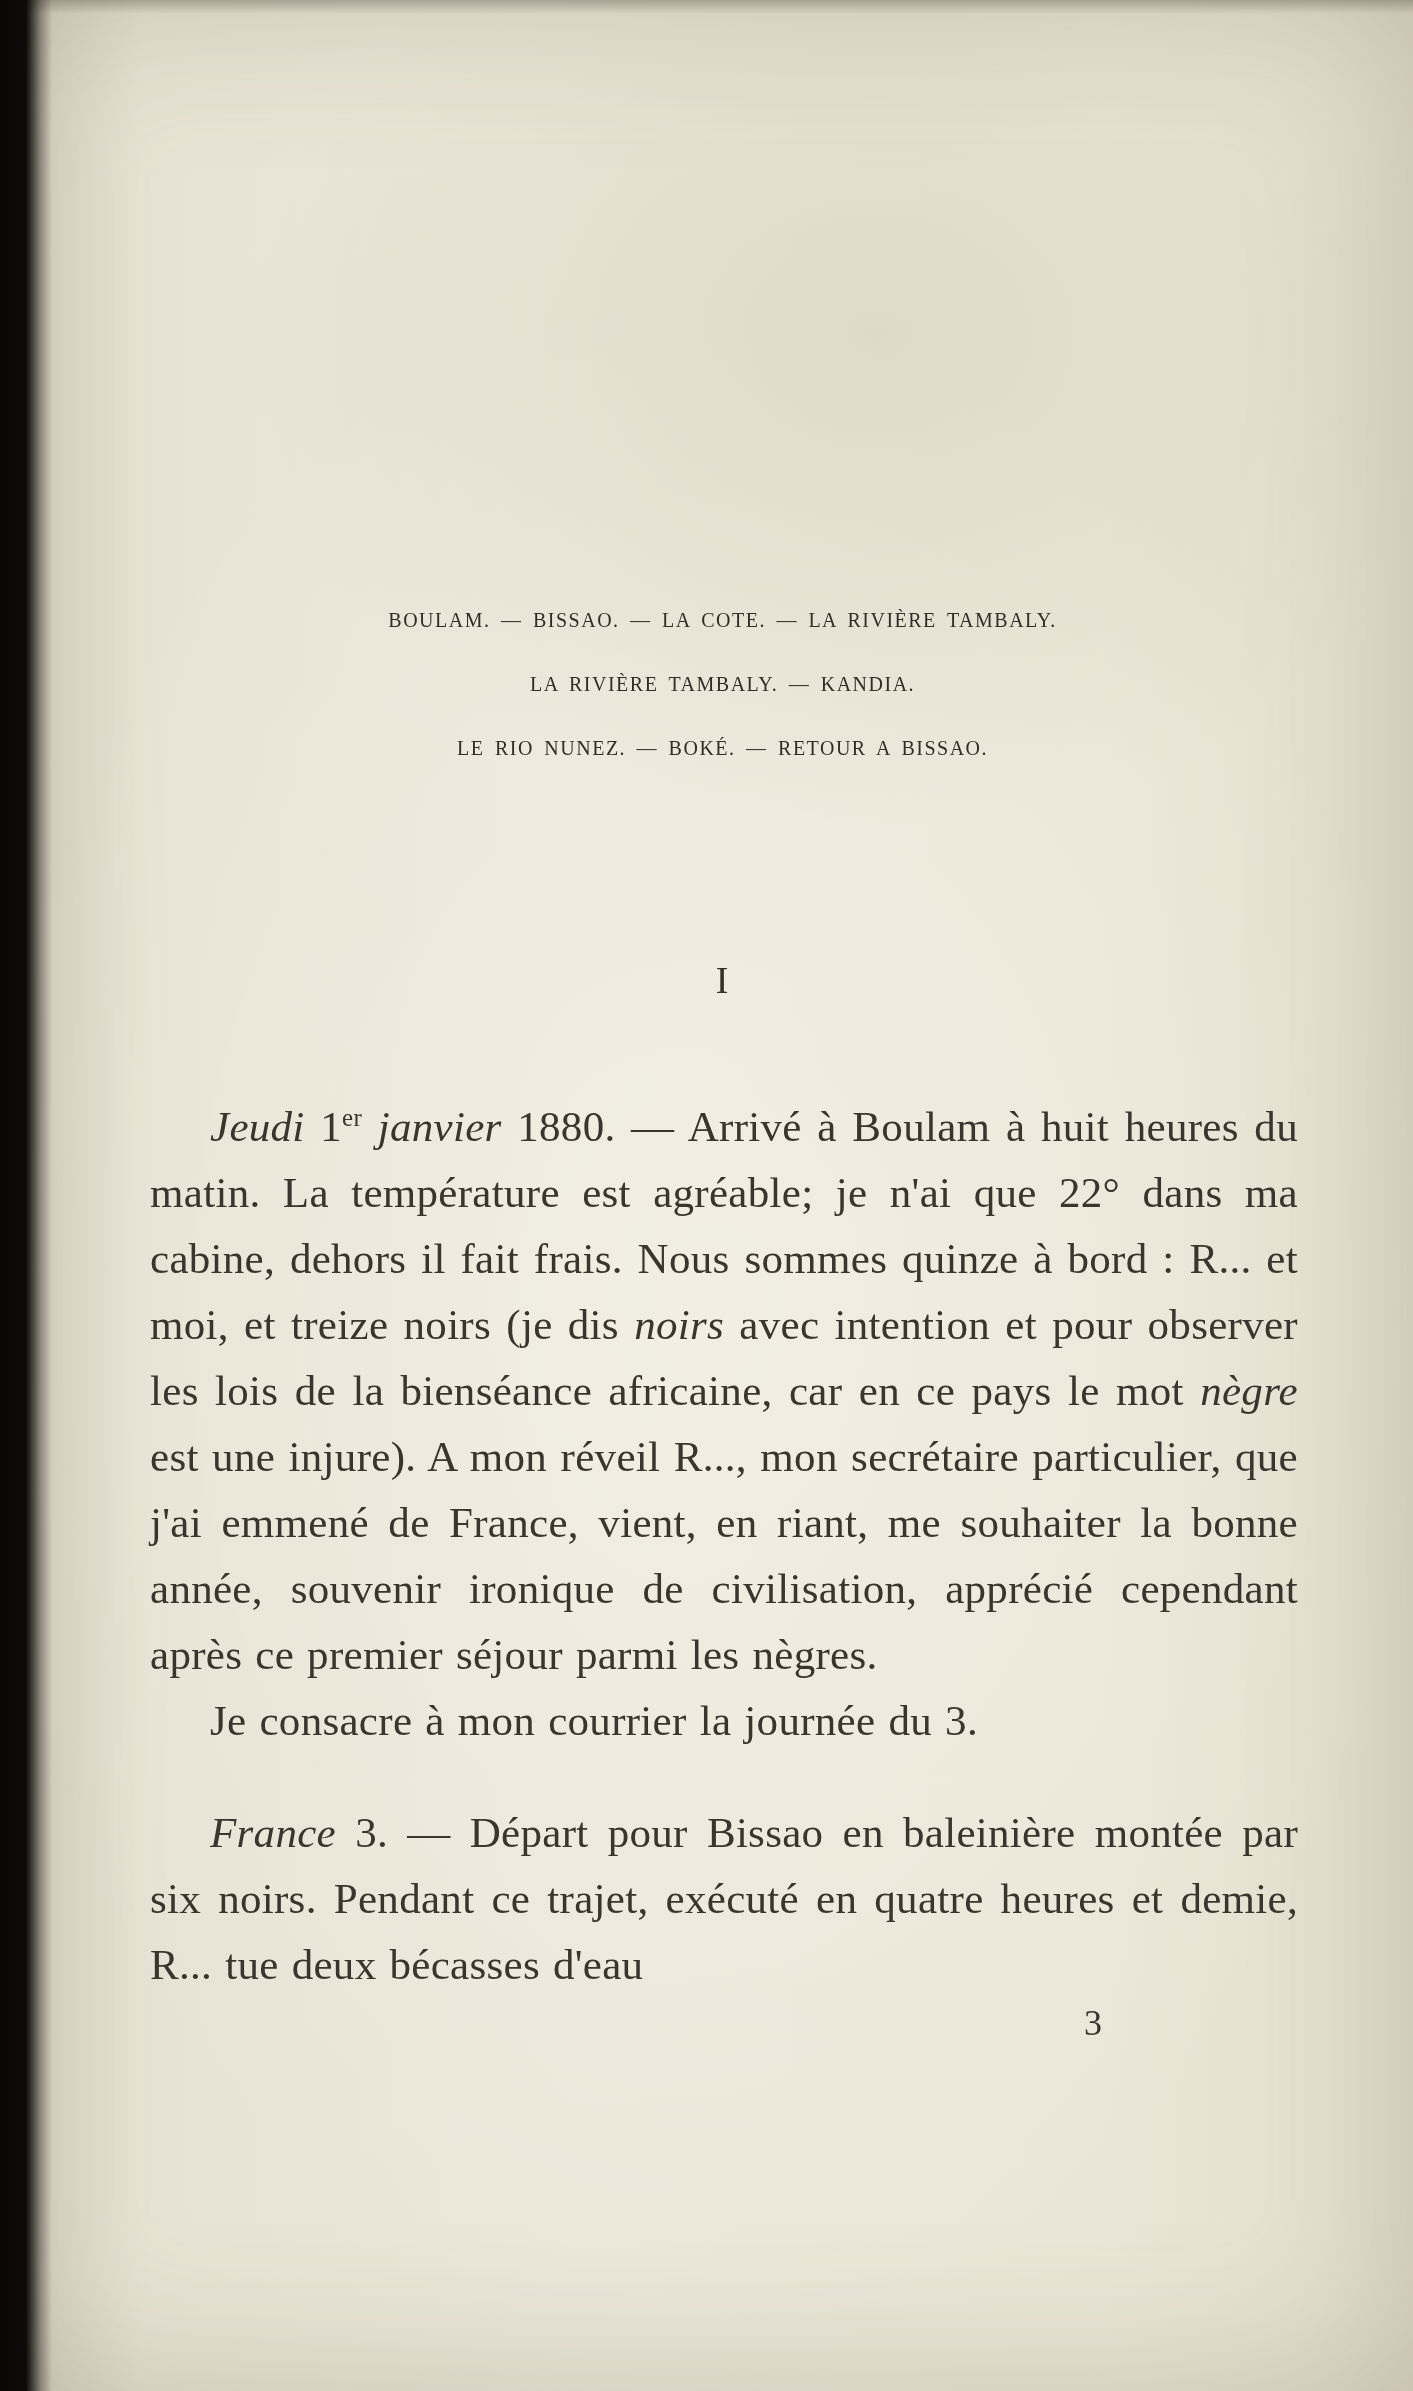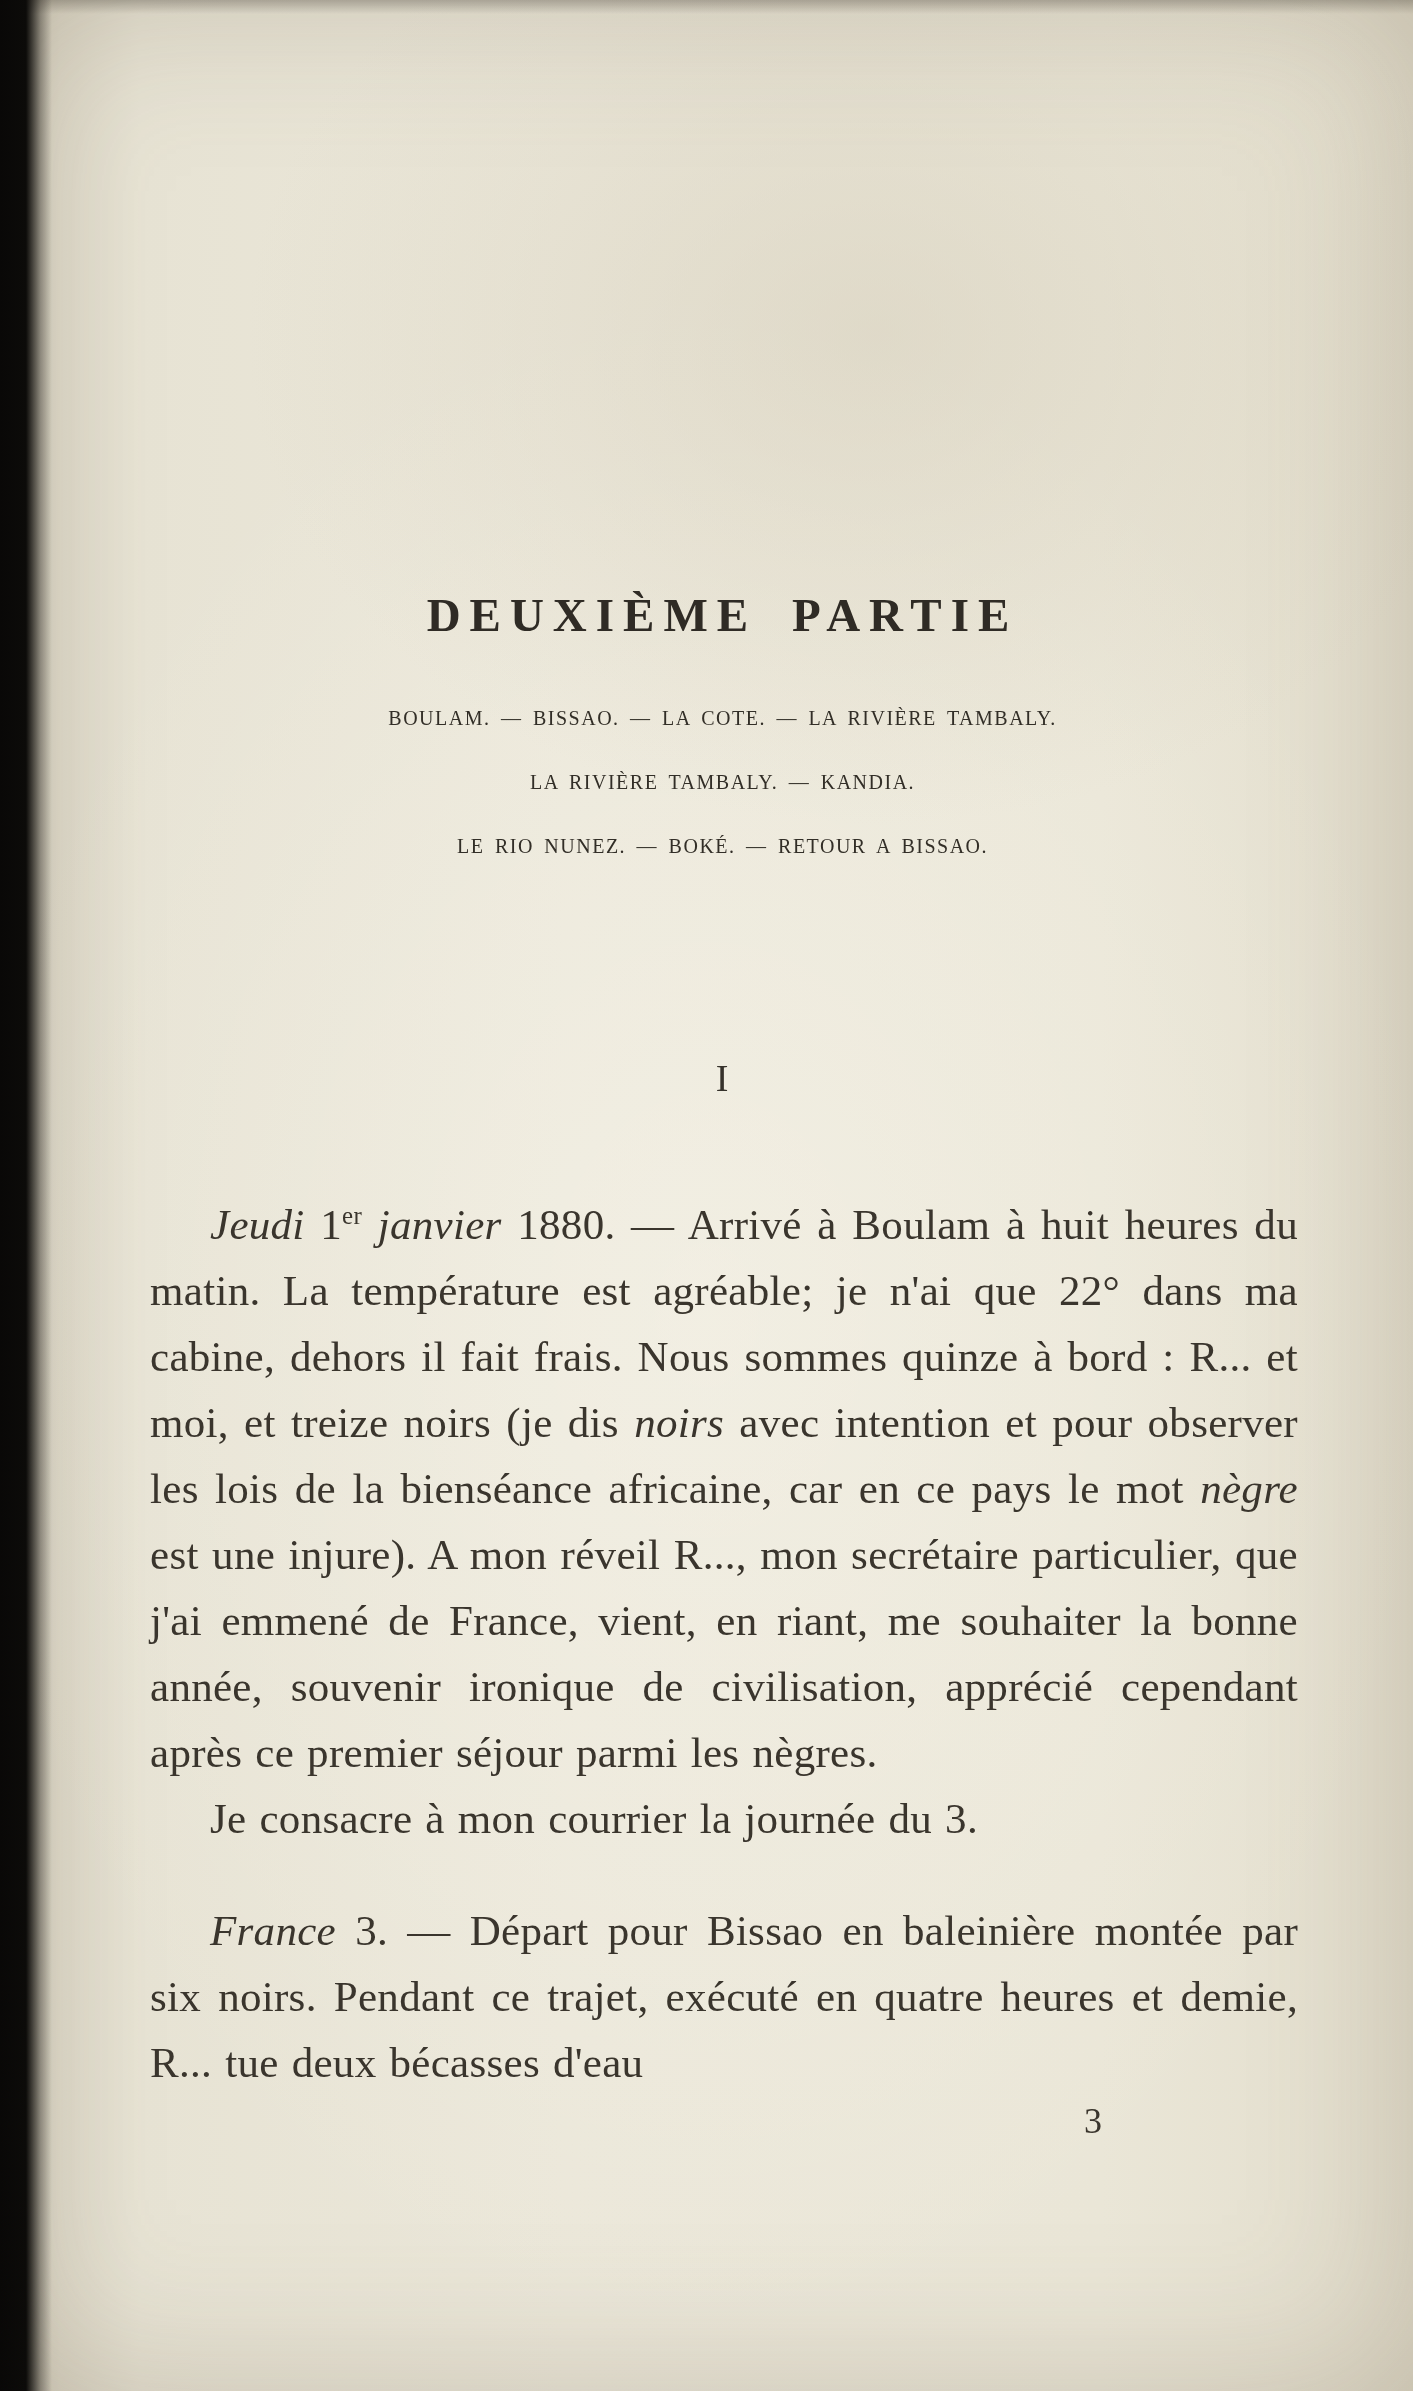--- a/index.html
+++ b/index.html
@@ -101,21 +101,20 @@
   }
 </style>
 </head>
 <body>
 
 <div class="page">
   <div class="edge-left"></div>
   <div class="edge-top"></div>
 
   <div class="content">
-    <h1 class="title">DEUXIÈME PARTIE</h1>
 
     <div class="subtitles" id="subtitles">
         <div class="subtitle-line">BOULAM. — BISSAO. — LA COTE. — LA RIVIÈRE TAMBALY.</div>
         <div class="subtitle-line">LA RIVIÈRE TAMBALY. — KANDIA.</div>
         <div class="subtitle-line">LE RIO NUNEZ. — BOKÉ. — RETOUR A BISSAO.</div>
       </div>
 
     <div class="numeral">I</div>
 
     <div class="paras" id="paras">

